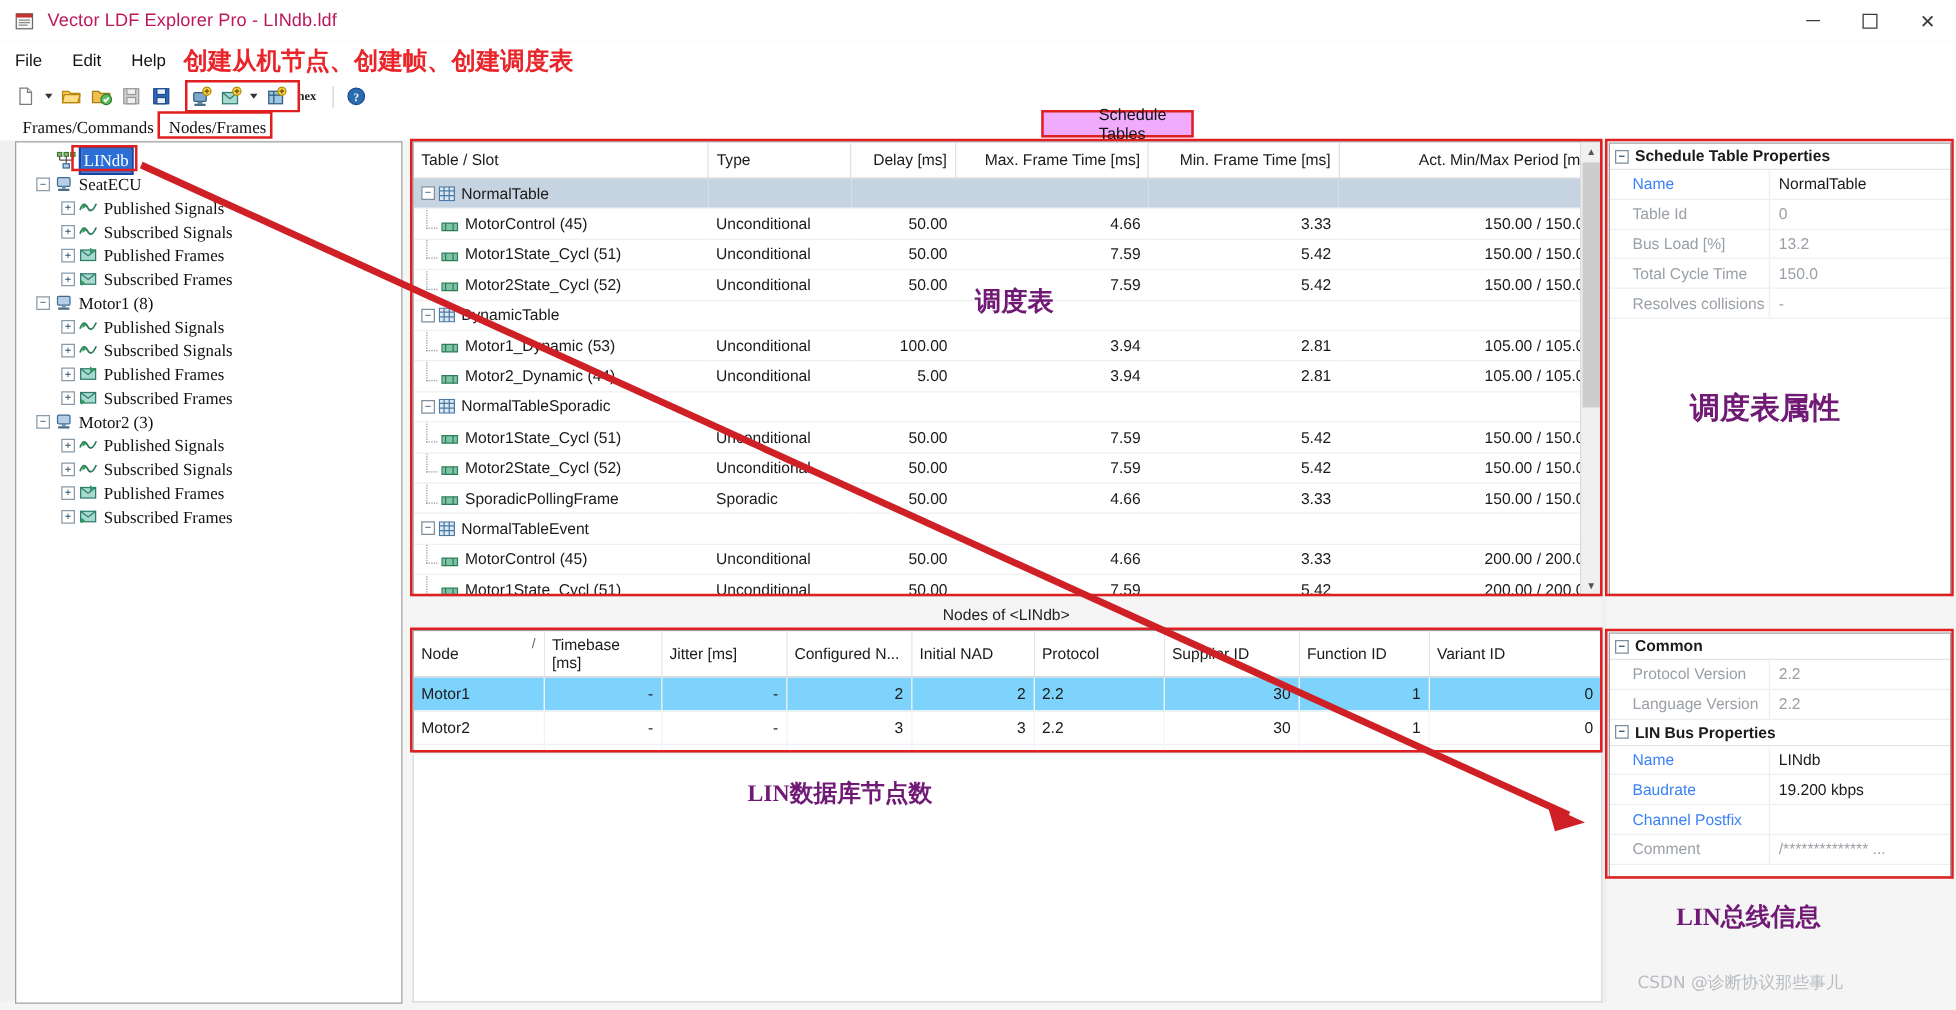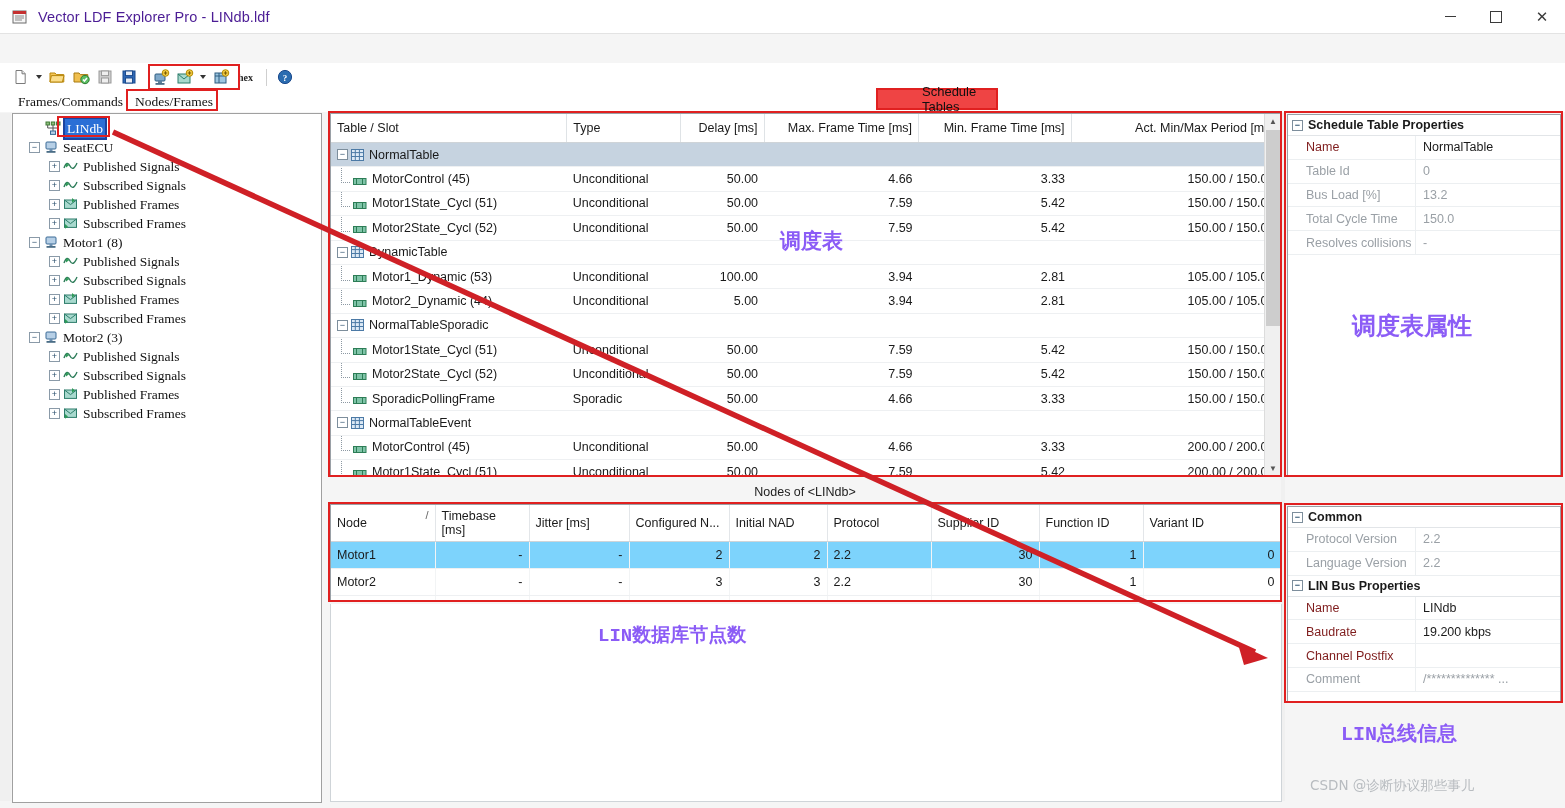--- a/index.html
+++ b/index.html
@@ -18,21 +18,21 @@
   .titlebar{
     position:absolute;left:0;top:0;width:1565px;height:33px;
     background:#ffffff;border-bottom:1px solid #e3e3e3;
     display:flex;align-items:center;
   }
   .titlebar .app-icon{
     width:18px;height:18px;margin-left:11px;margin-right:9px;position:relative;
   }
   .titlebar .app-icon svg{display:block;}
   .titlebar .title-text{
-    font-size:14.5px;color:#4c1d95;letter-spacing:.1px;
+    font-size:14.5px;color:#be185d;letter-spacing:.1px;
   }
   .wincontrols{position:absolute;right:0;top:0;height:33px;display:flex;}
   .wincontrols div{
     width:46px;height:33px;display:flex;align-items:center;justify-content:center;
     color:#3a3a3a;font-size:13px;
   }
   .wincontrols .wc-min{font-size:16px;line-height:6px;}
   .wincontrols .wc-close{font-size:15px;}
   .box-sq{width:10px;height:10px;border:1.2px solid #3a3a3a;display:block;}
   .dashline{width:11px;height:1.3px;background:#3a3a3a;display:block;}
@@ -148,30 +148,30 @@
     width:16px;height:15px;display:flex;align-items:center;justify-content:center;
     font-size:8px;color:#555;background:#f0f0f0;
   }
   .vscroll .arrow.bottom{position:absolute;bottom:0;}
   .vscroll .thumb{
     position:absolute;left:1px;top:16px;width:14px;height:196px;background:#cdcdcd;
   }
 
   
   .sched-callout{
-    position:absolute;left:876px;top:88px;width:122px;height:22px;
-    border:2.4px solid #e02020;box-sizing:border-box;background:#ef4444;
+    position:absolute;left:833px;top:88px;width:122px;height:22px;
+    border:2.4px solid #e02020;box-sizing:border-box;background:#f0abfc;
     display:flex;align-items:center;justify-content:center;
     font-size:13px;color:#111;padding-left:44px;
   }
 
   
   .anno{
-    position:absolute;color:#8b5cf6;font-weight:bold;
-    font-family:Liberation Mono, monospace;white-space:nowrap;
+    position:absolute;color:#701a75;font-weight:bold;
+    font-family:Liberation Serif, serif;white-space:nowrap;
   }
   .anno-sched{left:780px;top:227px;font-size:21px;}
   .anno-schedprop{left:1352px;top:310px;font-size:24px;}
   .anno-nodes{left:598px;top:622px;font-size:19px;}
   .anno-bus{left:1341px;top:720px;font-size:20px;}
 
   
   .arrowsvg{position:absolute;left:0;top:0;width:1565px;height:808px;pointer-events:none;}
 
   
@@ -188,21 +188,21 @@
     font-weight:bold;font-size:12.5px;color:#1a1a1a;
     border-bottom:1px solid #e2e5e8;background:#fff;
   }
   .pexp{
     width:9px;height:9px;border:1px solid #7d8e9c;background:#fff;
     display:inline-flex;align-items:center;justify-content:center;
     font-size:9px;line-height:7px;color:#2b506e;margin-right:5px;flex:0 0 auto;
   }
   .prow{display:flex;height:22.8px;border-bottom:1px solid #eceff1;align-items:center;}
   .pname{
-    width:128px;padding-left:18px;font-size:12.5px;color:#7f1d1d;
+    width:128px;padding-left:18px;font-size:12.5px;color:#3b82f6;
     border-right:1px solid #eceff1;height:100%;display:flex;align-items:center;
     box-sizing:border-box;
   }
   .pname.dim{color:#9aa0a6;}
   .pval{
     flex:1;padding-left:7px;font-size:12.5px;color:#1a1a1a;
     height:100%;display:flex;align-items:center;overflow:hidden;white-space:nowrap;
   }
   .pval.dim{color:#9aa0a6;}
 
@@ -283,20 +283,26 @@
       <div class="wc-min">
           <span class="dashline"></span>
         </div>
       <div class="wc-max">
           <span class="box-sq"></span>
         </div>
       <div class="wc-close">✕</div>
     </div>
   </div>
 
+  <div class="menubar">
+    <span class="menuitem">File</span>
+    <span class="menuitem">Edit</span>
+    <span class="menuitem">Help</span>
+    <span class="menu-anno">创建从机节点、创建帧、创建调度表</span>
+  </div>
 
   <div class="toolbar">
     <span class="tb">
       <svg width="16" height="16" viewBox="0 0 16 16">
         <path d="M3 1.5h6l3.2 3.2V14.5H3z" fill="#ffffff" stroke="#7b7b7b" stroke-width="1"></path>
         <path d="M9 1.5v3.3h3.2" fill="#e8e8e8" stroke="#7b7b7b" stroke-width="1"></path>
       </svg>
     </span>
     <span class="tb-caret"></span>
     <span class="tb">

